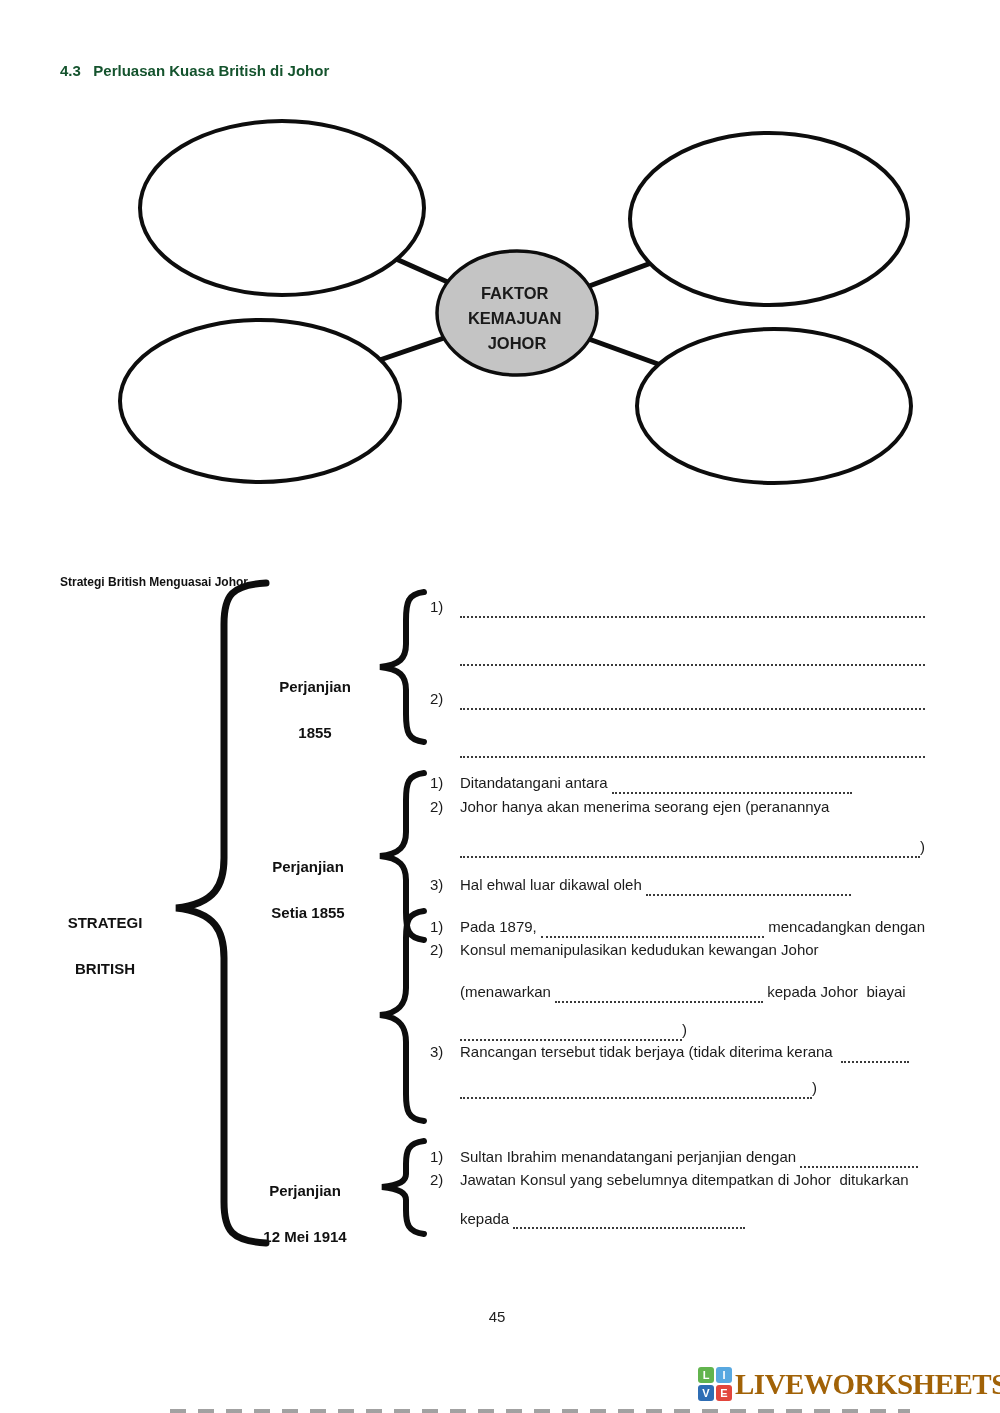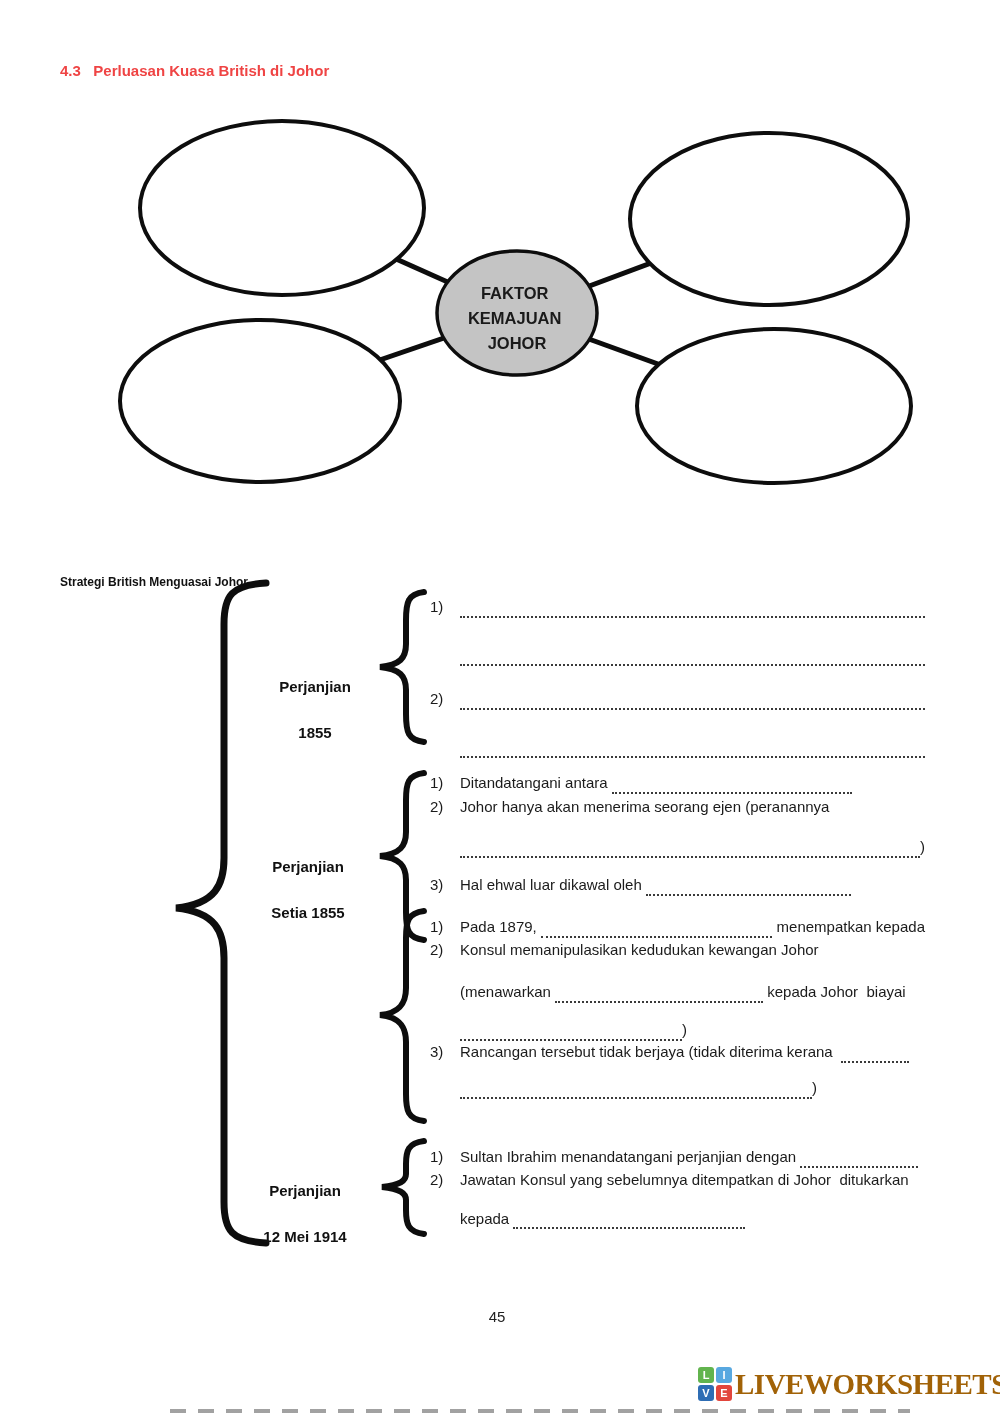--- a/index.html
+++ b/index.html
@@ -1,21 +1,21 @@
 <!DOCTYPE html>
 <html><head>
 <meta charset="utf-8">
 <style>
   html,body{margin:0;padding:0;background:#888;}
   .page{
     position:relative;width:1000px;height:1413px;background:#ffffff;
     margin:0 auto;overflow:hidden;
     font-family:"Liberation Sans",sans-serif;color:#1b1b1b;
   }
-  .title{position:absolute;left:60px;top:62px;font-size:15px;font-weight:bold;white-space:pre;color:#ef4444;}
+  .title{position:absolute;left:60px;top:62px;font-size:15px;font-weight:bold;white-space:pre;color:#14532d;}
   .heading2{position:absolute;left:60px;top:528px;font-size:12px;font-weight:bold;color:#111;margin-top:47px;}
   .mindmap{position:absolute;left:90px;top:95px;}
   .braces{position:absolute;left:0;top:0;pointer-events:none;}
   .rootlabel{position:absolute;left:40px;top:888px;width:130px;text-align:center;
     font-weight:bold;font-size:15px;line-height:23px;white-space:pre-line;color:#111;}
   .seclabel{position:absolute;width:140px;text-align:center;font-weight:bold;
     font-size:15px;line-height:23px;white-space:pre-line;color:#111;}
   .rows{position:absolute;left:430px;width:495px;}
   .row{display:flex;align-items:flex-end;min-height:22px;line-height:22px;font-size:15px;}
   .row .num{flex:0 0 30px;white-space:pre;}
@@ -62,20 +62,24 @@
   <svg class="braces" width="1000" height="1413" viewBox="0 0 1000 1413">
     <g fill="none" stroke="#0d0d0d" stroke-linecap="round">
       <path stroke-width="7" d="M 266 583 C 232 585 224 595 224 624 L 224 858 C 224 884 216 904 176 908 C 216 912 224 932 224 958 L 224 1202 C 224 1231 232 1241 266 1243"></path>
       <path stroke-width="6" d="M 424 592 C 408 594 406 602 406 620 L 406 644 C 406 658 400 665 380 667 C 400 669 406 676 406 690 L 406 714 C 406 732 408 740 424 742"></path>
       <path stroke-width="6" d="M 424 773 C 408 775 406 783 406 800 L 406 832 C 406 846 400 854 380 856 C 400 858 406 866 406 880 L 406 912 C 406 930 408 938 424 940"></path>
       <path stroke-width="6" d="M 424 911 C 408 913 406 921 406 938 L 406 988 C 406 1003 400 1013 380 1015 C 400 1017 406 1027 406 1042 L 406 1094 C 406 1111 408 1119 424 1121"></path>
       <path stroke-width="6" d="M 424 1141 C 408 1143 406 1151 406 1164 L 406 1174 C 406 1181 400 1185 382 1187 C 400 1189 406 1193 406 1200 L 406 1210 C 406 1224 408 1232 424 1234"></path>
     </g>
   </svg>
 
+  <div class="rootlabel">
+    <span>STRATEGI</span><br>
+    <span>BRITISH</span>
+  </div>
 
   <div class="seclabel" style="left:245px;top:652px;">
     <span>Perjanjian</span><br>
     <span>1855</span>
   </div>
   <div class="seclabel" style="left:238px;top:832px;">
     <span>Perjanjian</span><br>
     <span>Setia 1855</span>
   </div>
   <div class="seclabel" style="left:235px;top:1156px;">
@@ -120,21 +124,21 @@
         <span class="num">3)</span>
         <span class="txt">Hal ehwal luar dikawal oleh </span>
         <span class="leader" style="width: 205px;"></span>
       </div>
     </div>
   <div class="rows" style="top:916px;">
       <div class="row" style="margin-top: 0px;">
         <span class="num">1)</span>
         <span class="txt">Pada 1879, </span>
         <span class="leader" style="width: 250px;"></span>
-        <span class="txt"> menempatkan kepada</span>
+        <span class="txt"> mencadangkan dengan</span>
       </div>
       <div class="row" style="margin-top: 1px;">
         <span class="num">2)</span>
         <span class="txt">Konsul memanipulasikan kedudukan kewangan Johor</span>
       </div>
       <div class="row" style="margin-top: 20px; align-items: flex-end;">
         <span class="num"></span>
         <span class="txt">(menawarkan </span>
         <span class="leader" style="width: 208px;"></span>
         <span class="txt"> kepada Johor  biayai</span>

